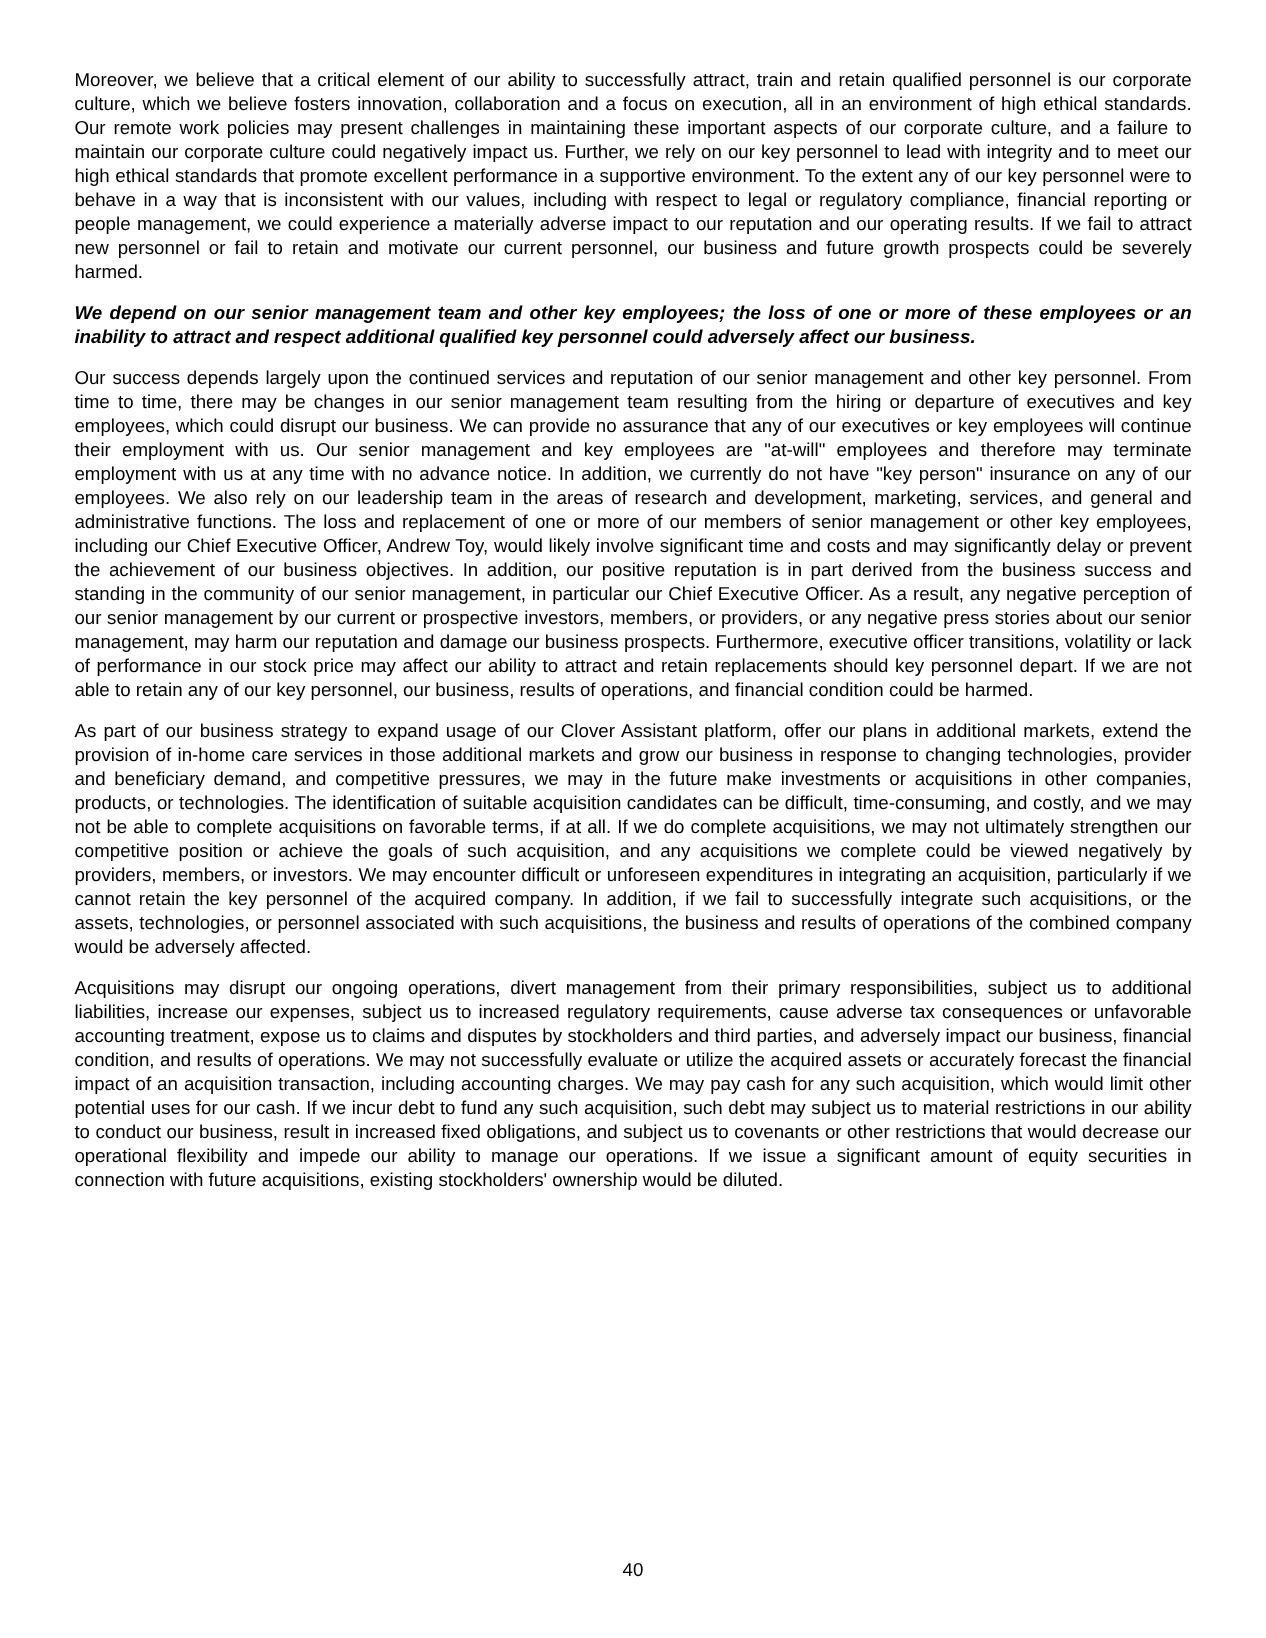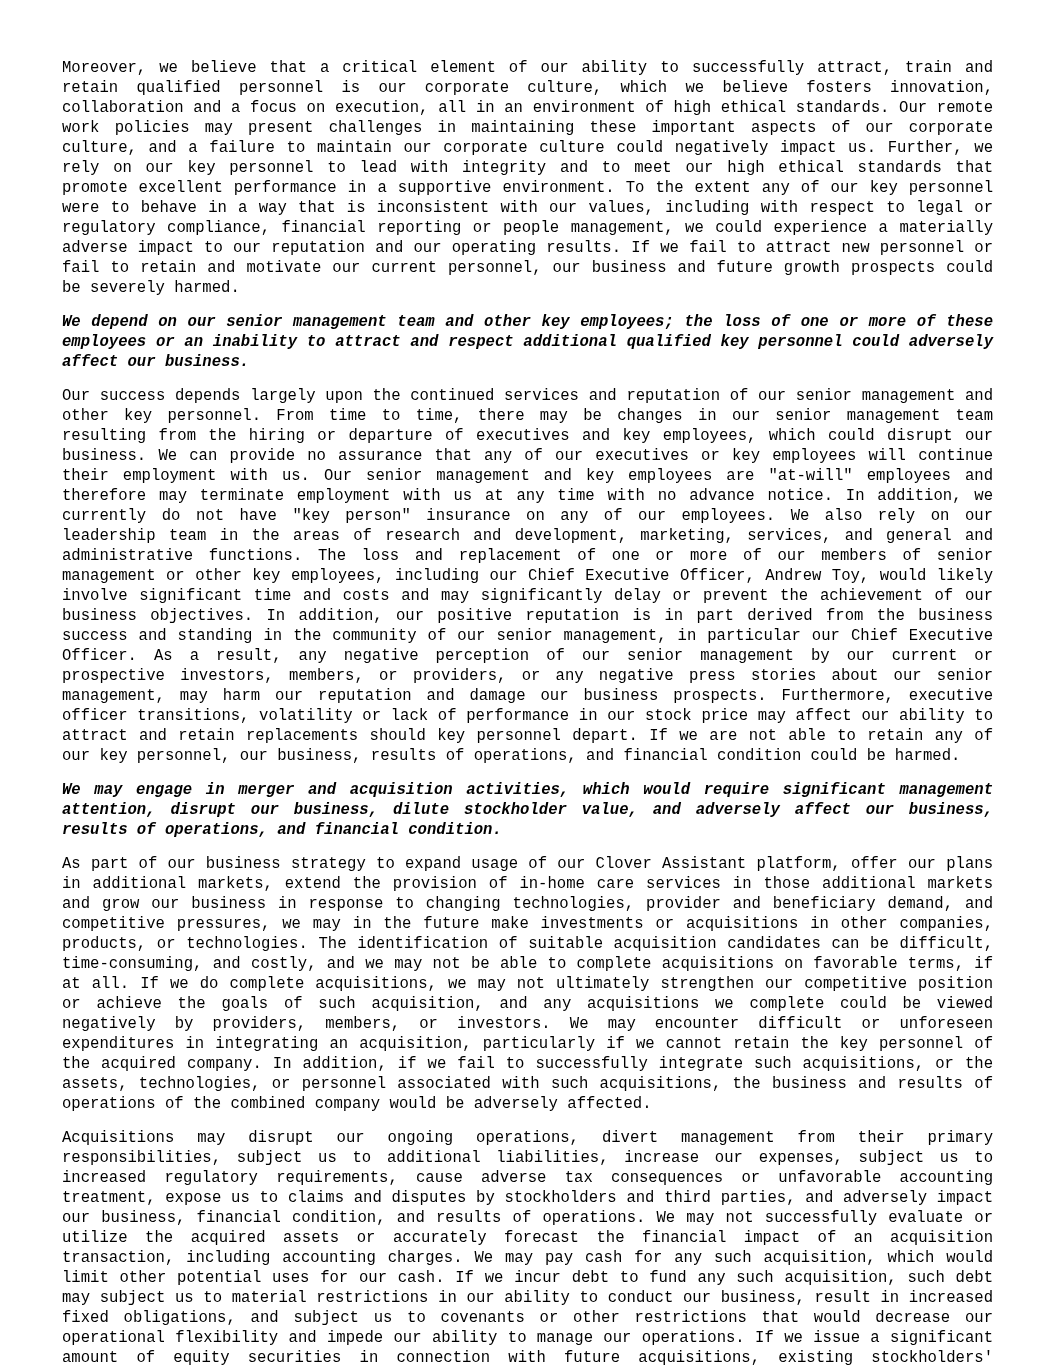--- a/index.html
+++ b/index.html
@@ -8,21 +8,21 @@
     background: #ffffff;
   }
   .page {
     position: relative;
     width: 1055px;
     height: 1365px;
     box-sizing: border-box;
     margin: 0 auto;
     background: #ffffff;
     padding: 58px 62px 0 62px;
-    font-family: Liberation Mono, monospace;
+    font-family: Liberation Sans, sans-serif;
     font-size: 15.6px;
     line-height: 20px;
     color: #000000;
   }
   .para {
     text-align: justify;
     text-justify: inter-word;
     margin: 0 0 14px 0;
   }
   .para.heading {
@@ -41,19 +41,19 @@
 </head>
 <body>
 
 <div class="page">
   <p class="para body">Moreover, we believe that a critical element of our ability to successfully attract, train and retain qualified personnel is our corporate culture, which we believe fosters innovation, collaboration and a focus on execution, all in an environment of high ethical standards. Our remote work policies may present challenges in maintaining these important aspects of our corporate culture, and a failure to maintain our corporate culture could negatively impact us. Further, we rely on our key personnel to lead with integrity and to meet our high ethical standards that promote excellent performance in a supportive environment. To the extent any of our key personnel were to behave in a way that is inconsistent with our values, including with respect to legal or regulatory compliance, financial reporting or people management, we could experience a materially adverse impact to our reputation and our operating results. If we fail to attract new personnel or fail to retain and motivate our current personnel, our business and future growth prospects could be severely harmed.</p>
 
   <p class="para heading">We depend on our senior management team and other key employees; the loss of one or more of these employees or an inability to attract and respect additional qualified key personnel could adversely affect our business.</p>
 
   <p class="para body">Our success depends largely upon the continued services and reputation of our senior management and other key personnel. From time to time, there may be changes in our senior management team resulting from the hiring or departure of executives and key employees, which could disrupt our business. We can provide no assurance that any of our executives or key employees will continue their employment with us. Our senior management and key employees are "at-will" employees and therefore may terminate employment with us at any time with no advance notice. In addition, we currently do not have "key person" insurance on any of our employees. We also rely on our leadership team in the areas of research and development, marketing, services, and general and administrative functions. The loss and replacement of one or more of our members of senior management or other key employees, including our Chief Executive Officer, Andrew Toy, would likely involve significant time and costs and may significantly delay or prevent the achievement of our business objectives. In addition, our positive reputation is in part derived from the business success and standing in the community of our senior management, in particular our Chief Executive Officer. As a result, any negative perception of our senior management by our current or prospective investors, members, or providers, or any negative press stories about our senior management, may harm our reputation and damage our business prospects. Furthermore, executive officer transitions, volatility or lack of performance in our stock price may affect our ability to attract and retain replacements should key personnel depart. If we are not able to retain any of our key personnel, our business, results of operations, and financial condition could be harmed.</p>
 
-  <p class="para heading">We may engage in merger and acquisition activities, which would require significant management attention, disrupt our business, dilute stockholder value, and adversely affect our business, results of operations, and financial condition.</p>
 
   <p class="para body">As part of our business strategy to expand usage of our Clover Assistant platform, offer our plans in additional markets, extend the provision of in-home care services in those additional markets and grow our business in response to changing technologies, provider and beneficiary demand, and competitive pressures, we may in the future make investments or acquisitions in other companies, products, or technologies. The identification of suitable acquisition candidates can be difficult, time-consuming, and costly, and we may not be able to complete acquisitions on favorable terms, if at all. If we do complete acquisitions, we may not ultimately strengthen our competitive position or achieve the goals of such acquisition, and any acquisitions we complete could be viewed negatively by providers, members, or investors. We may encounter difficult or unforeseen expenditures in integrating an acquisition, particularly if we cannot retain the key personnel of the acquired company. In addition, if we fail to successfully integrate such acquisitions, or the assets, technologies, or personnel associated with such acquisitions, the business and results of operations of the combined company would be adversely affected.</p>
 
   <p class="para body">Acquisitions may disrupt our ongoing operations, divert management from their primary responsibilities, subject us to additional liabilities, increase our expenses, subject us to increased regulatory requirements, cause adverse tax consequences or unfavorable accounting treatment, expose us to claims and disputes by stockholders and third parties, and adversely impact our business, financial condition, and results of operations. We may not successfully evaluate or utilize the acquired assets or accurately forecast the financial impact of an acquisition transaction, including accounting charges. We may pay cash for any such acquisition, which would limit other potential uses for our cash. If we incur debt to fund any such acquisition, such debt may subject us to material restrictions in our ability to conduct our business, result in increased fixed obligations, and subject us to covenants or other restrictions that would decrease our operational flexibility and impede our ability to manage our operations. If we issue a significant amount of equity securities in connection with future acquisitions, existing stockholders' ownership would be diluted.</p>
 
+  <div class="page-number">40</div>
 </div>
 
 </body></html>

